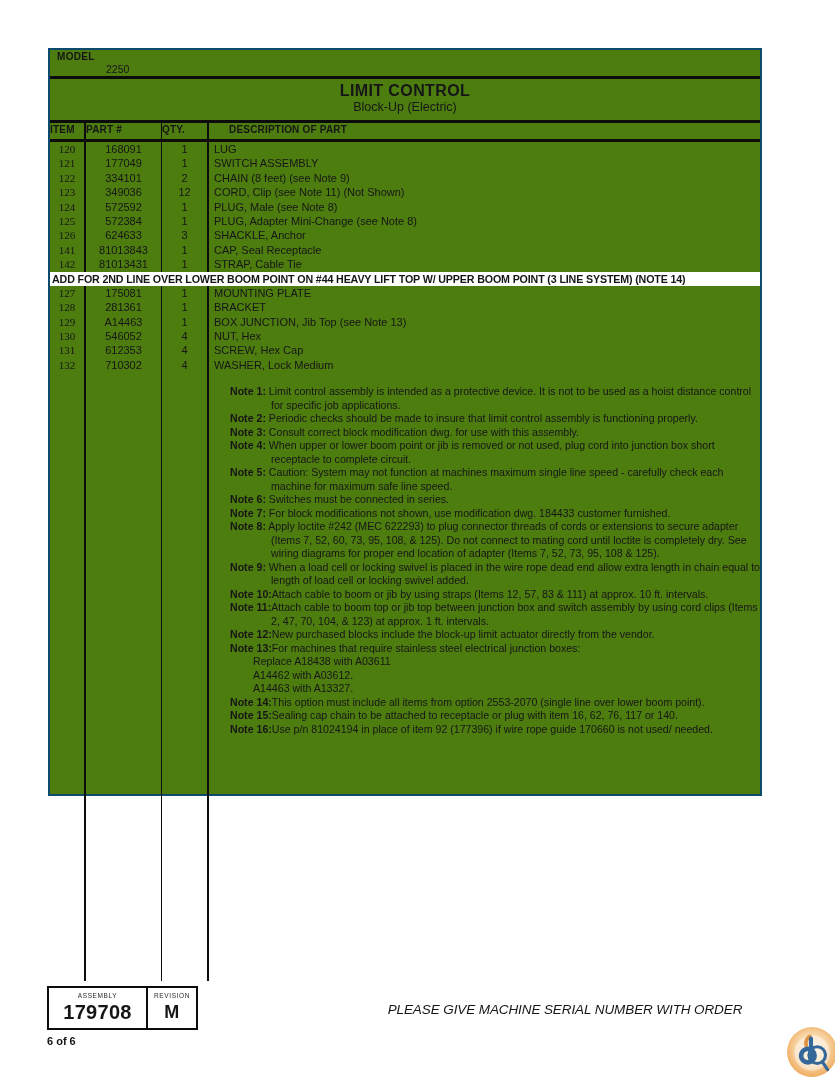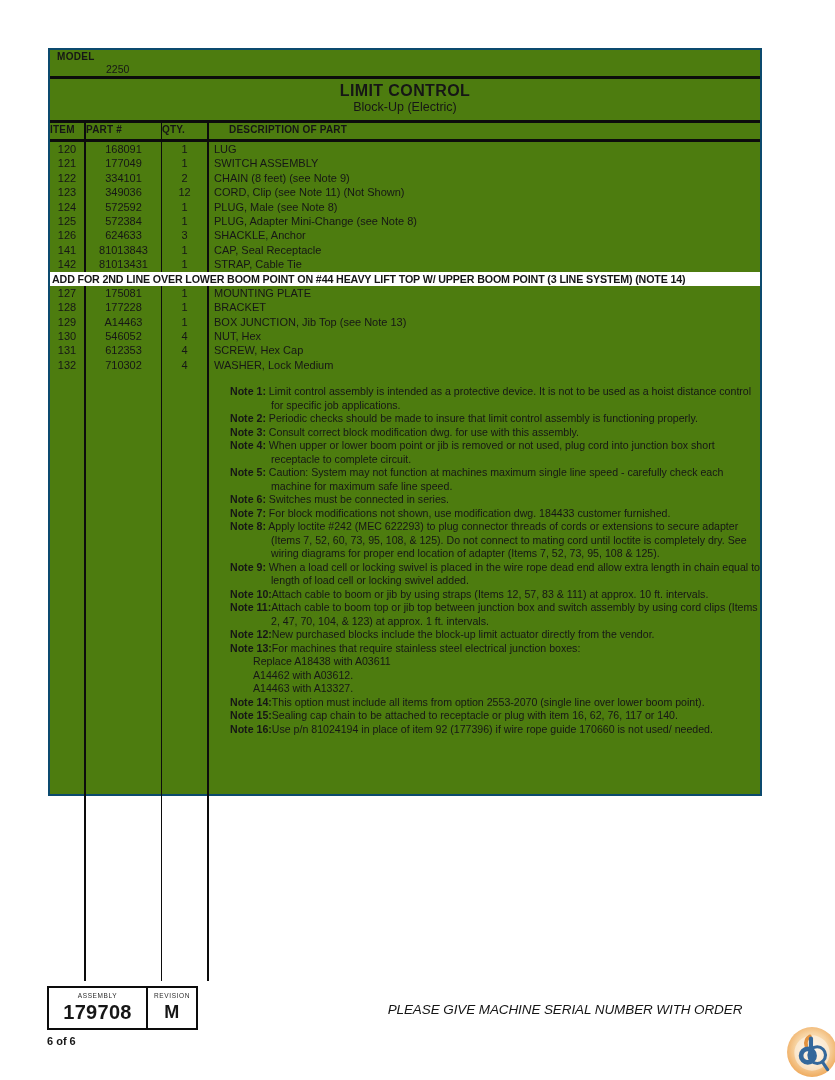--- a/index.html
+++ b/index.html
@@ -29,21 +29,21 @@
   .vline.v2{left:110.5px;}
   .vline.v3{left:157px;}
   .header-row{position:relative;height:16px;border-bottom:3px solid #0c0c0c;z-index:2;background:transparent;}
   .hcell{position:absolute;top:1px;font-size:10px;font-weight:bold;text-align:left;letter-spacing:.2px;}
   .hc-item{left:0;width:34px;}
   .hc-part{left:36px;width:75px;}
   .hc-qty{left:112px;width:45px;}
   .hc-desc{left:159px;right:0;margin-left:20px;}
   .prow{position:relative;height:14.4px;font-size:11px;line-height:14.4px;}
   .pcell{position:absolute;top:0;white-space:nowrap;}
-  .c-item{left:0;width:34px;text-align:center;}
+  .c-item{left:0;width:34px;text-align:center;font-family:Liberation Serif, serif;}
   .c-part{left:36px;width:75px;text-align:center;}
   .c-qty{left:112px;width:45px;text-align:center;}
   .c-desc{left:159px;right:2px;padding-left:5px;overflow:hidden;}
   .section-row{
     position:relative;z-index:3;background:#fff;height:14.4px;line-height:14.6px;
     font-size:10.7px;font-weight:bold;white-space:nowrap;letter-spacing:-0.15px;padding-left:2px;
   }
   
   .notes{
     position:absolute;z-index:2;left:162px;top:262px;width:548px;
@@ -158,21 +158,21 @@
 
     <div>
         <div class="prow">
           <div class="pcell c-item">127</div>
           <div class="pcell c-part">175081</div>
           <div class="pcell c-qty">1</div>
           <div class="pcell c-desc">MOUNTING PLATE</div>
         </div>
         <div class="prow">
           <div class="pcell c-item">128</div>
-          <div class="pcell c-part">177228</div>
+          <div class="pcell c-part">281361</div>
           <div class="pcell c-qty">1</div>
           <div class="pcell c-desc">BRACKET</div>
         </div>
         <div class="prow">
           <div class="pcell c-item">129</div>
           <div class="pcell c-part">A14463</div>
           <div class="pcell c-qty">1</div>
           <div class="pcell c-desc">BOX JUNCTION, Jib Top (see Note 13)</div>
         </div>
         <div class="prow">

